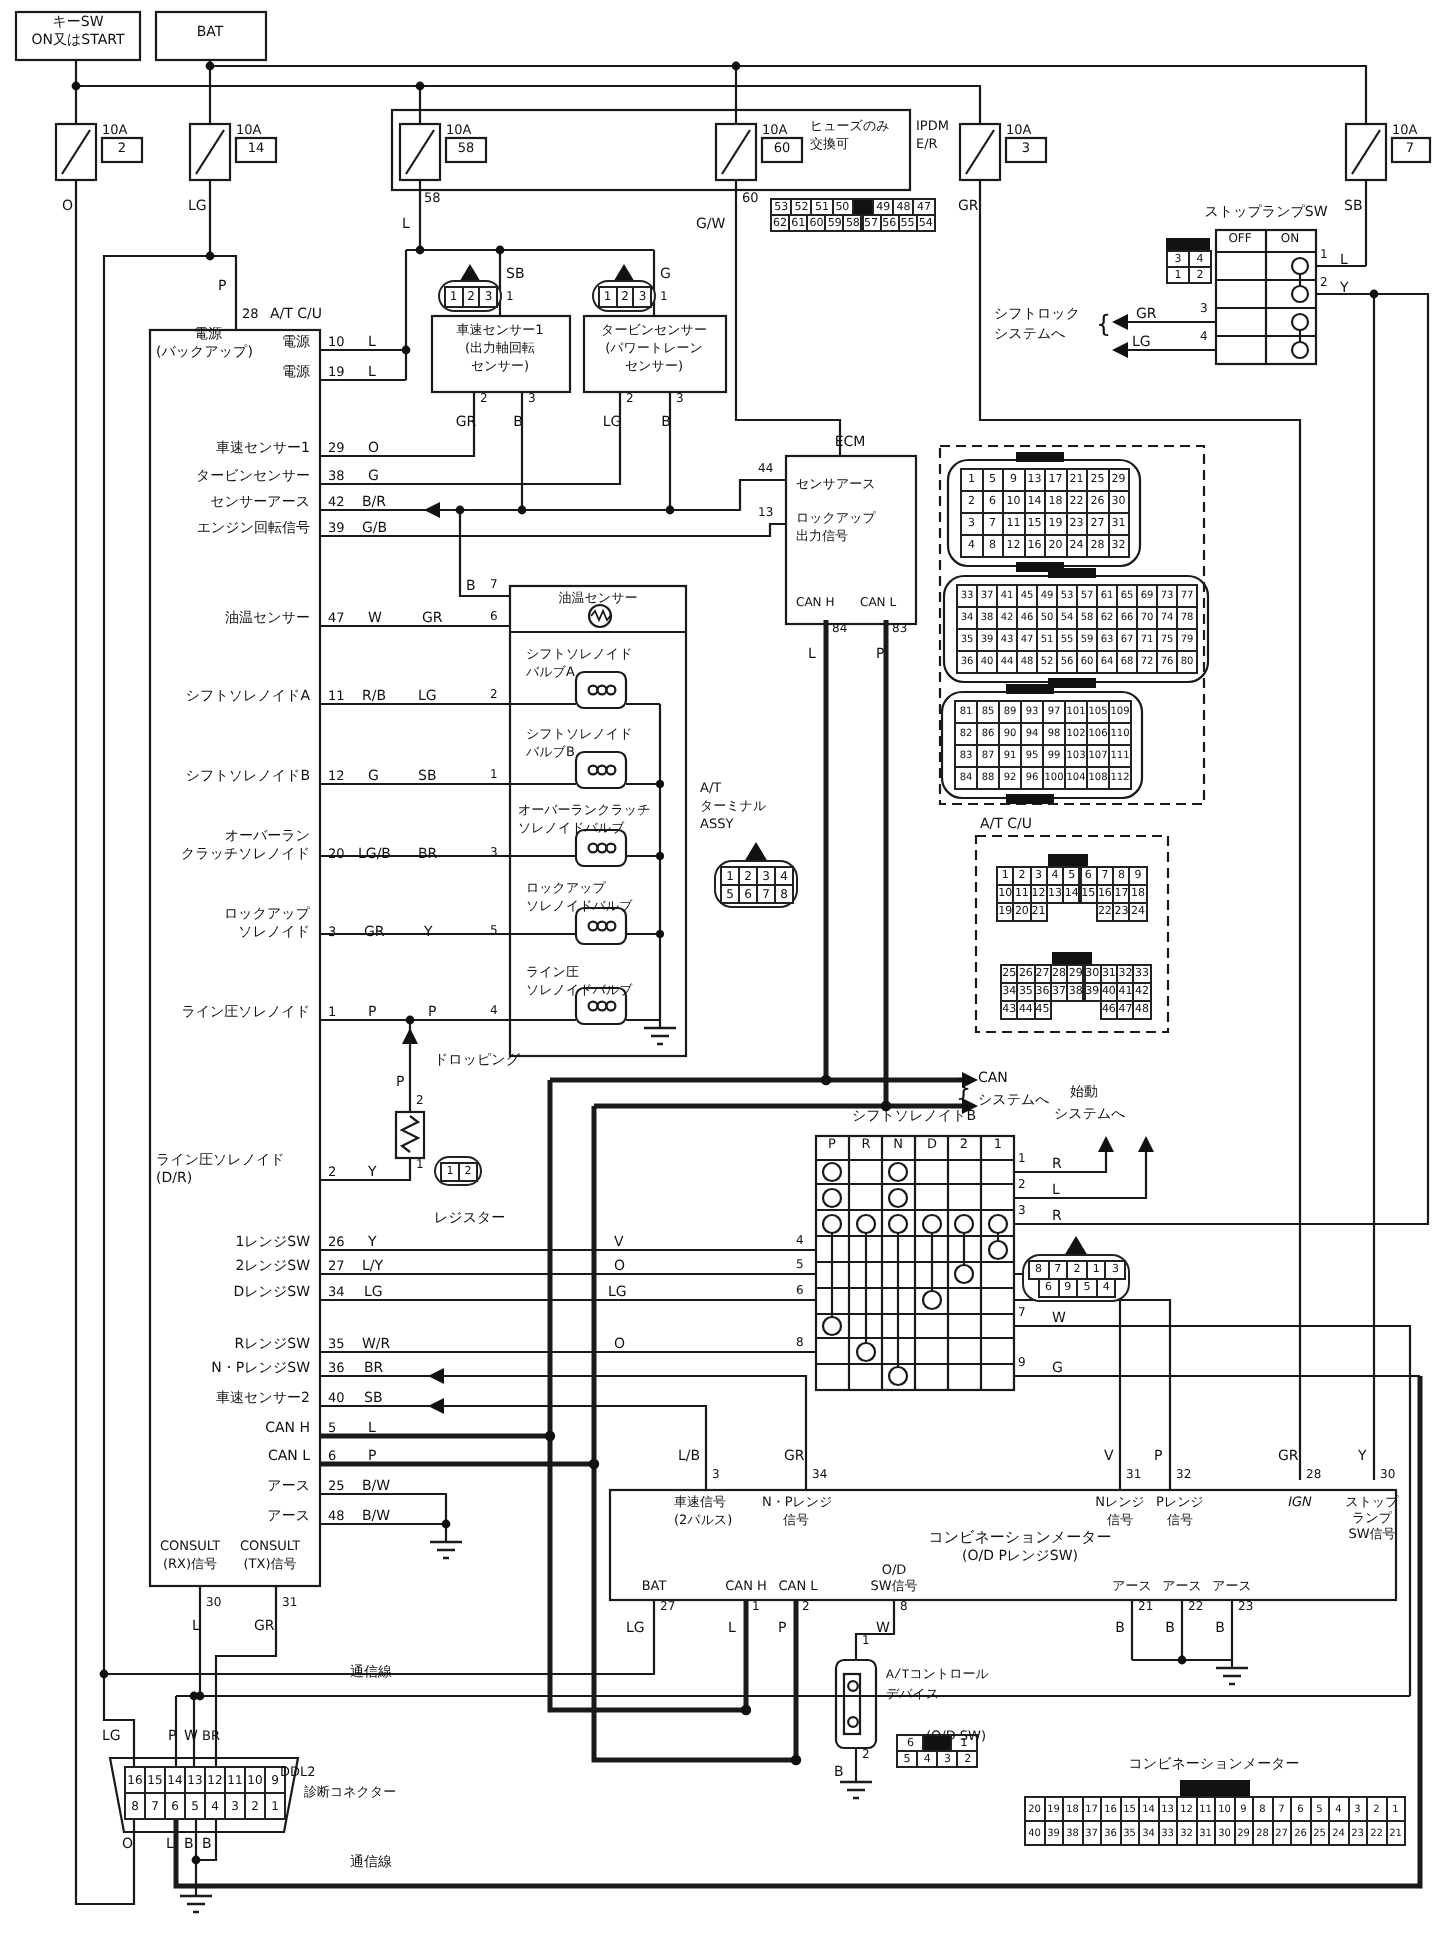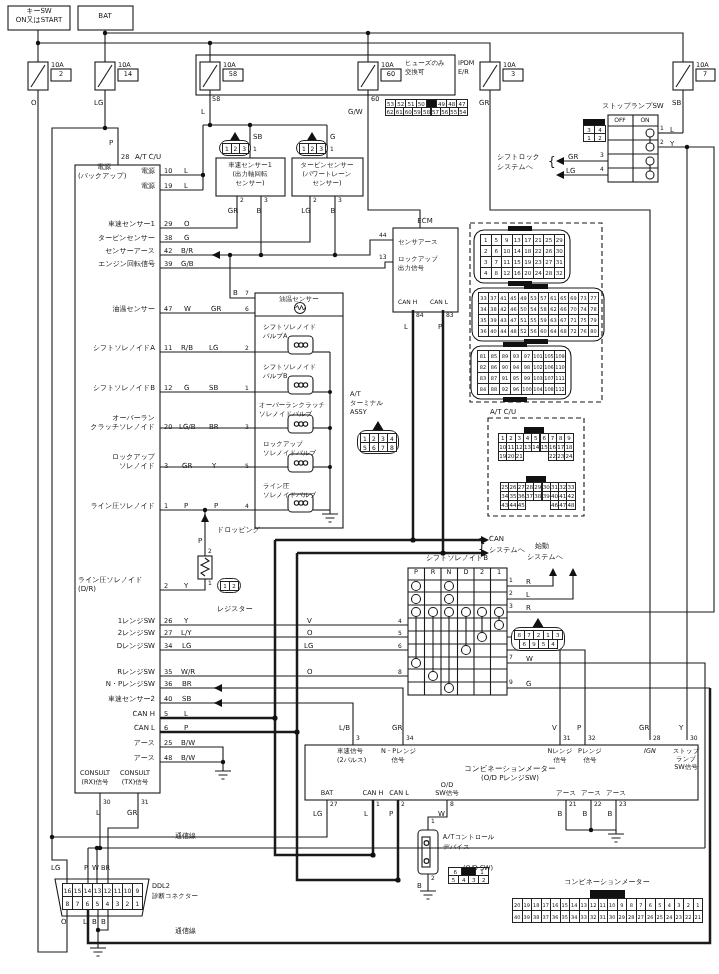--- a/index.html
+++ b/index.html
@@ -846,21 +846,21 @@
       <span class="lbl" style="left: 585px; top: 811px; font-size: 7px; transform: translateX(-50%);">B</span>
       <span class="lbl" style="left: 610px; top: 811px; font-size: 7px; transform: translateX(-50%);">B</span>
       <span class="lbl" style="left: 431px; top: 818px; font-size: 6px;">1</span>
       <span class="lbl" style="left: 443px; top: 835px; font-size: 6.5px; font-family: Liberation Mono, monospace;">A/Tコントロール</span>
       <span class="lbl" style="left: 443px; top: 844px; font-size: 6.5px;">デバイス</span>
       <span class="lbl" style="left: 443px; top: 865px; font-size: 6.5px; margin-left: 20px;">(O/D SW)</span>
       <span class="lbl" style="left: 431px; top: 875px; font-size: 6px;">2</span>
       <span class="lbl" style="left: 417px; top: 883px; font-size: 7px;">B</span>
       <span class="lbl" style="left: 175px; top: 833px; font-size: 7px;">通信線</span>
       <span class="lbl" style="left: 175px; top: 928px; font-size: 7px;">通信線</span>
-      <span class="lbl" style="left: 152px; top: 883px; font-size: 6.5px;">DDL2</span>
+      <span class="lbl" style="left: 140px; top: 883px; font-size: 6.5px;">DDL2</span>
       <span class="lbl" style="left: 152px; top: 893px; font-size: 6.5px;">診断コネクター</span>
       <span class="lbl" style="left: 51px; top: 865px; font-size: 7px;">LG</span>
       <span class="lbl" style="left: 84px; top: 865px; font-size: 7px;">P</span>
       <span class="lbl" style="left: 92px; top: 865px; font-size: 7px;">W</span>
       <span class="lbl" style="left: 101px; top: 865px; font-size: 6.5px;">BR</span>
       <span class="lbl" style="left: 61px; top: 919px; font-size: 7px;">O</span>
       <span class="lbl" style="left: 83px; top: 919px; font-size: 7px;">L</span>
       <span class="lbl" style="left: 92px; top: 919px; font-size: 7px;">B</span>
       <span class="lbl" style="left: 101px; top: 919px; font-size: 7px;">B</span>
       <span class="lbl" style="left: 607px; top: 879px; font-size: 7px; transform: translateX(-50%);">コンビネーションメーター</span>

